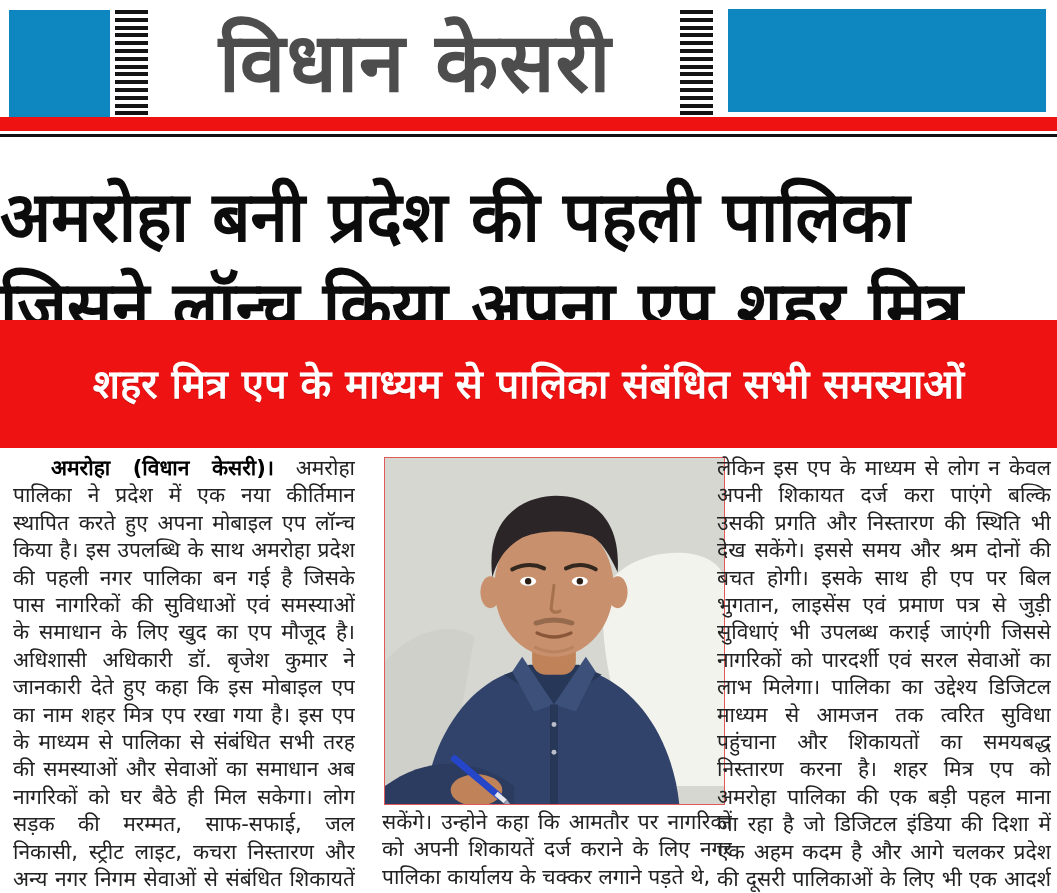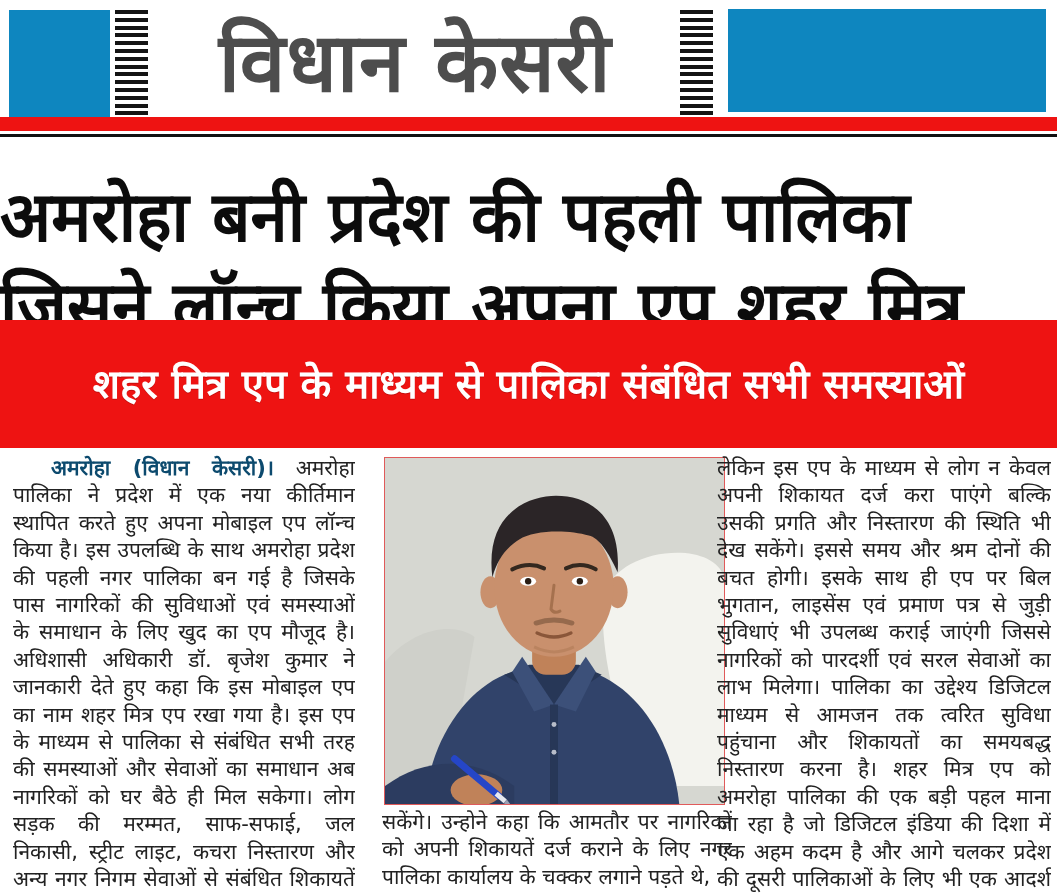--- a/index.html
+++ b/index.html
@@ -54,21 +54,21 @@
   }
   
   .article{position:absolute;left:0;top:455px;width:1057px;height:438px;}
   .col{position:absolute;top:0;height:438px;overflow:hidden;}
   .col p{
     margin:0;font-size:21px;line-height:27.4px;text-align:justify;
     color:#222222;
   }
   .col.left{left:13px;width:342px;}
   .col.left p{text-indent:38px;}
-  .lead{font-weight:700;color:#0c4a6e;}
+  .lead{font-weight:700;color:#000000;}
   .col.middle{left:382px;width:350px;}
   .col.middle p{margin-top:6px;text-indent:0;}
   .col.right{left:717px;width:334px;}
   
   .photo{
     margin:0;position:relative;width:341px;height:348px;
     border:1.5px solid #e05a5a;box-sizing:border-box;background:#d6d7d1;
     left:2px;top:2px;
   }
   .photo svg{display:block;width:100%;height:100%;}

